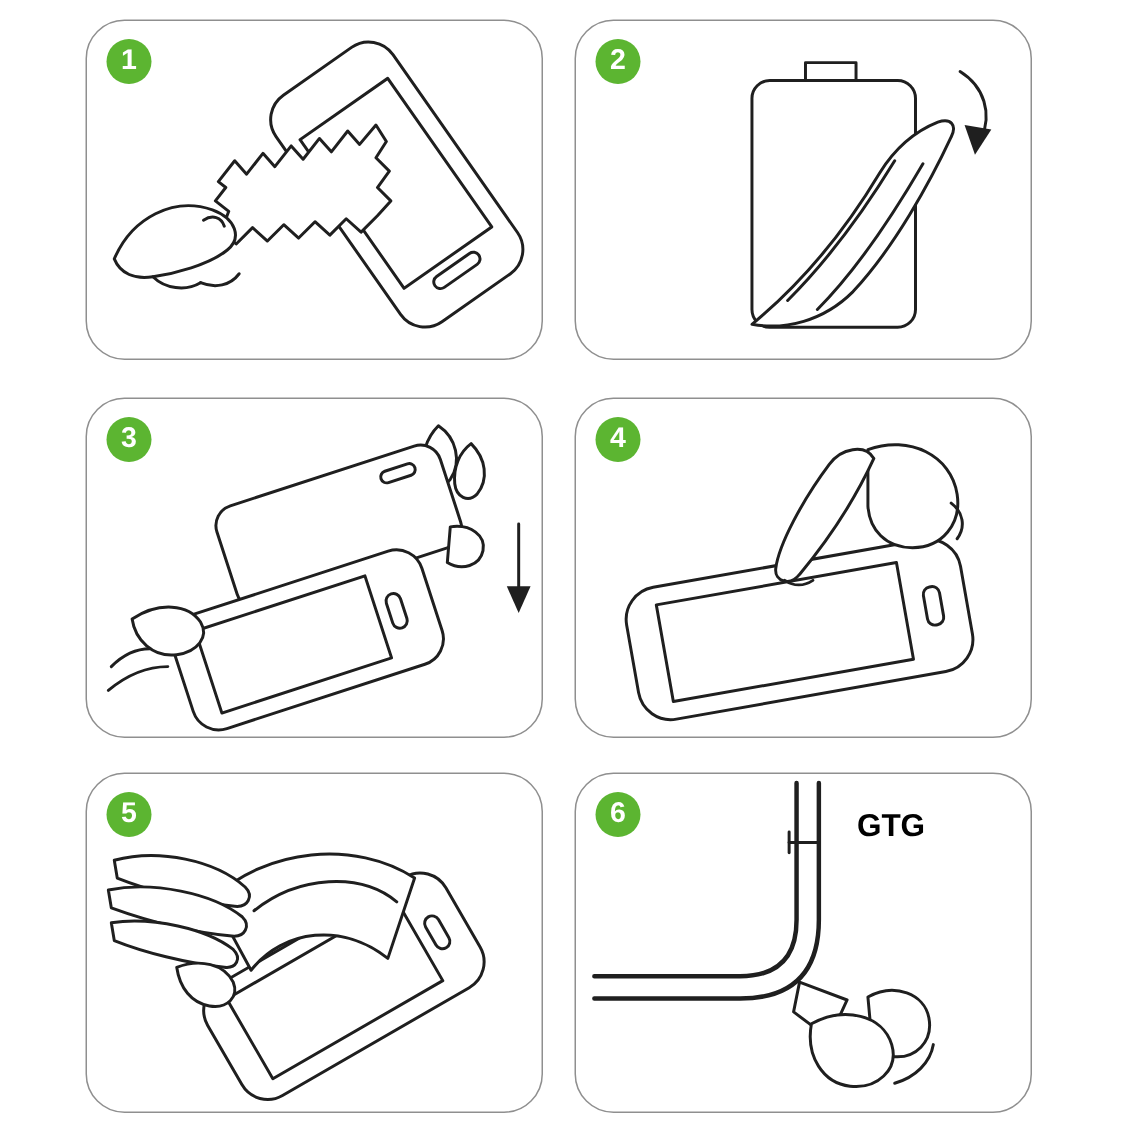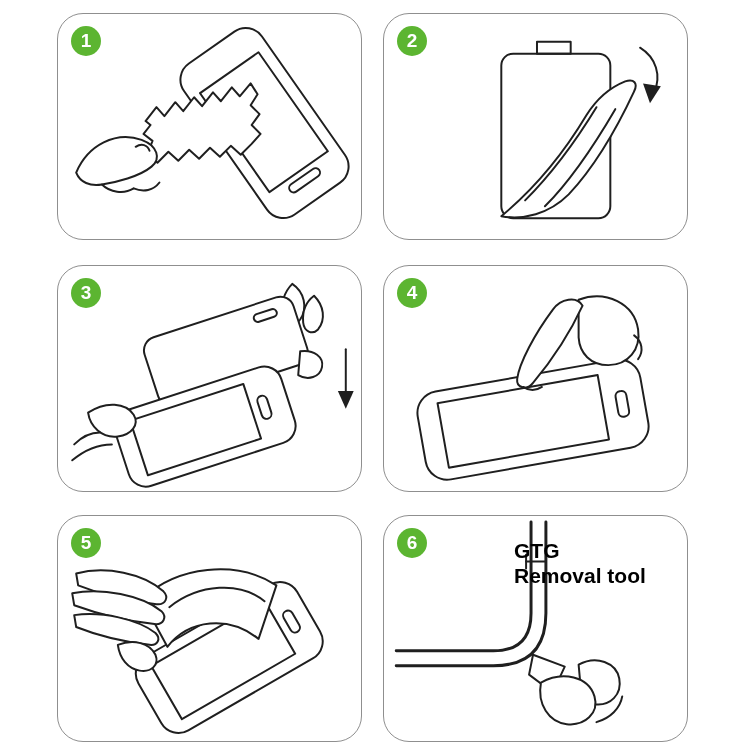--- a/index.html
+++ b/index.html
@@ -19,21 +19,21 @@
   }
   .art{position:absolute;inset:0;width:100%;height:100%;}
   .ln{fill:none;stroke:#1f1f1f;stroke-width:2;stroke-linecap:round;stroke-linejoin:round;}
   .fw{fill:#ffffff;stroke:#1f1f1f;stroke-width:2;stroke-linecap:round;stroke-linejoin:round;}
   .ln3{fill:none;stroke:#1f1f1f;stroke-width:3;stroke-linecap:round;stroke-linejoin:round;}
   .fl{fill:#1f1f1f;stroke:none;}
   .label6{
     position:absolute;top:22px;right:13px;width:160px;z-index:2;
     font-weight:bold;font-size:21px;line-height:1.2;color:#000;
   }
-  .label6 .l1,.label6 .l2{white-space:nowrap;}
+  .label6 .l1,.label6 .l2{text-align:center;white-space:nowrap;}
 </style>
 </head>
 <body>
 
 <div class="sheet">
 
   <div class="panel p1">
     <div class="badge">1</div>
     <svg class="art" viewBox="0 0 305 227">
       <g transform="rotate(-35 208 110)">
@@ -114,21 +114,20 @@
       <path class="fw" d="M14,78 C44,72 84,80 104,96 C110,102 106,110 97,109 C68,106 38,98 16,90 Z"></path>
       <path class="fw" d="M16,100 C44,96 80,104 98,118 C104,124 100,131 92,130 C66,127 38,120 18,112 Z"></path>
       <path class="fw" d="M60,130 C76,124 92,128 98,140 C102,150 94,158 82,156 C70,154 62,144 60,130 Z"></path>
     </svg>
   </div>
 
   <div class="panel p6">
     <div class="badge">6</div>
     <div class="label6">
       <div class="l1">GTG</div>
-      <div class="l2">Removal tool</div>
     </div>
     <svg class="art" viewBox="0 0 305 227">
       <path class="ln3" d="M148,6 L148,98 Q148,136 110,136 L12,136"></path>
       <path class="ln3" d="M163,6 L163,98 Q163,151 110,151 L12,151"></path>
       <line class="ln" x1="163" y1="46" x2="143" y2="46"></line>
       <line class="ln" x1="143" y1="39" x2="143" y2="53"></line>
       <path class="fw" d="M150,140 L182,152 L170,178 L146,160 Z"></path>
       <path class="fw" d="M196,150 C214,140 234,148 237,164 C240,180 228,192 212,190 C204,189 198,182 198,172 Z"></path>
       <path class="fw" d="M158,168 C180,156 206,162 212,182 C217,199 202,212 184,210 C166,208 154,190 158,168 Z"></path>
       <path class="ln" d="M214,208 C228,204 238,194 240,182"></path>

